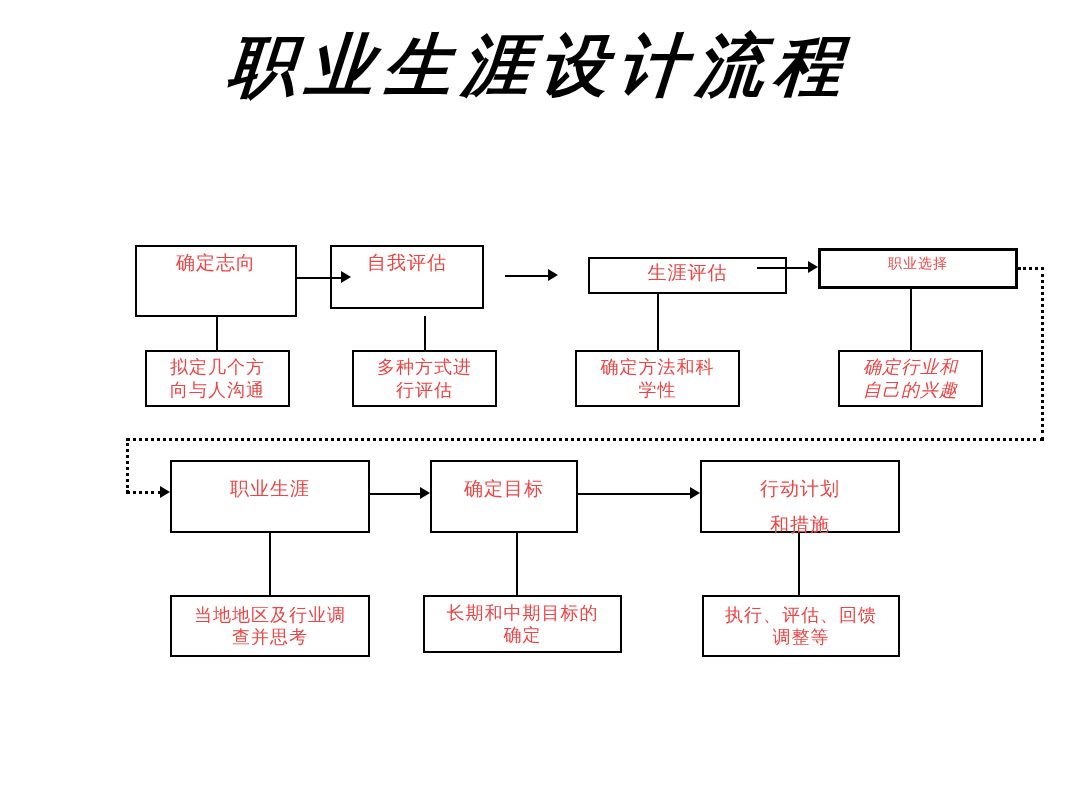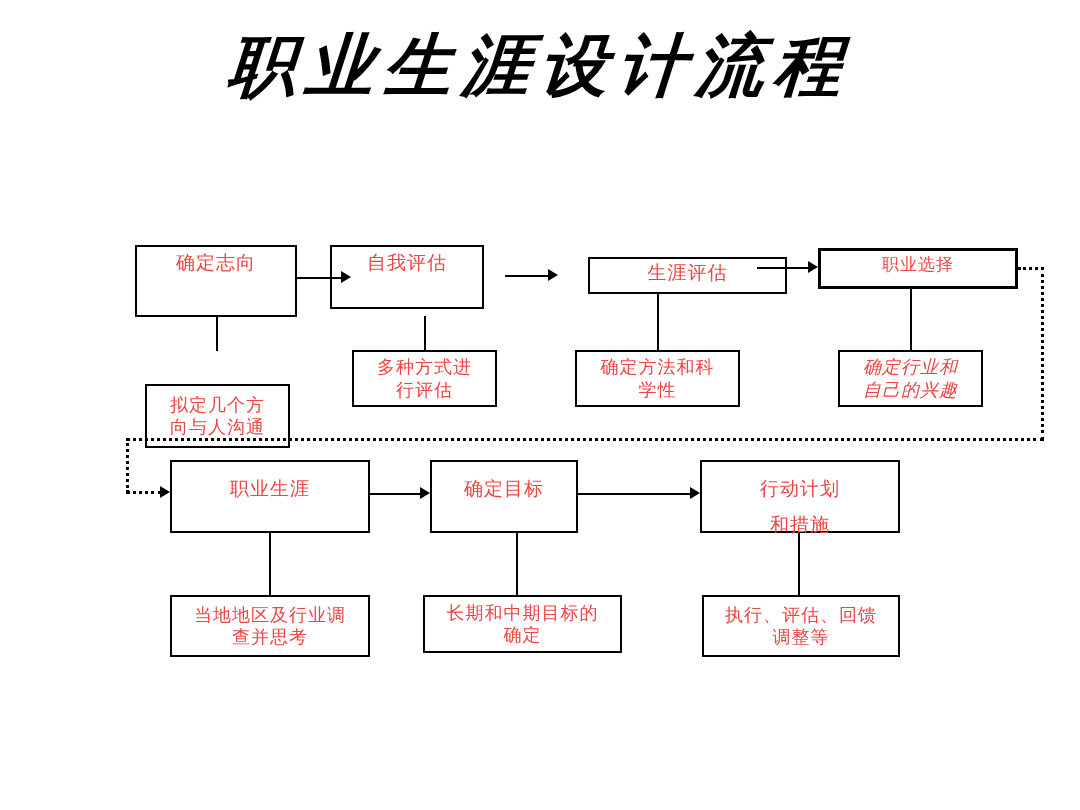--- a/index.html
+++ b/index.html
@@ -48,21 +48,21 @@
     letter-spacing: 1px;
   }
   
   .box.main {
     font-size: 19px;
     padding-top: 6px;
     line-height: 1.05;
   }
   .box.main.thick {
     border-width: 3px;
-    font-size: 17px;
+    font-size: 14px;
   }
   .box.main.two-line {
     padding-top: 8px;
     line-height: 1.9;
   }
   
   .box.detail {
     font-size: 18px;
     display: flex;
     align-items: center;
@@ -118,21 +118,21 @@
   </div>
 
   <div class="box main" style="left:560px; top:257px; width:199px; height:37px; padding-top:4px;margin-left:28px;">
     <span class="ln">生涯评估</span>
   </div>
 
   <div class="box main thick" style="left:818px; top:248px; width:200px; height:41px; padding-top:5px;">
     <span class="ln">职业选择</span>
   </div>
 
-  <div class="box detail" style="left:145px; top:350px; width:145px; height:64px;margin-top:34px;">
+  <div class="box detail" style="left:145px; top:350px; width:145px; height:57px;">
     <span>
       <span class="ln">拟定几个方</span>
       <span class="ln">向与人沟通</span>
     </span>
   </div>
 
   <div class="box detail" style="left:352px; top:350px; width:145px; height:57px;">
     <span>
       <span class="ln">多种方式进</span>
       <span class="ln">行评估</span>

